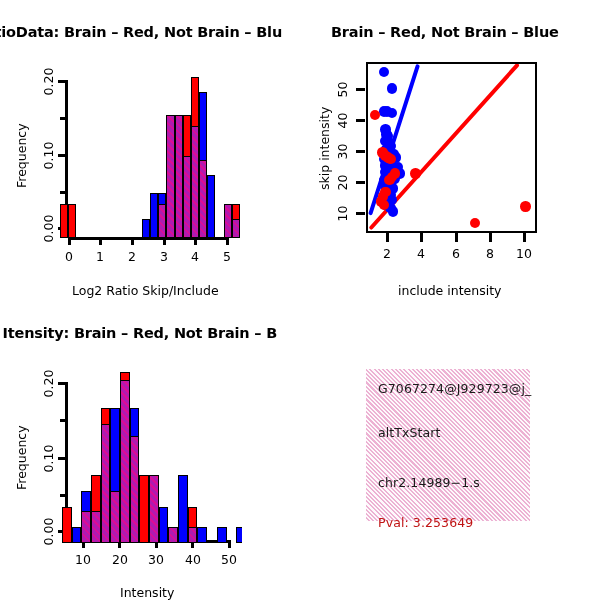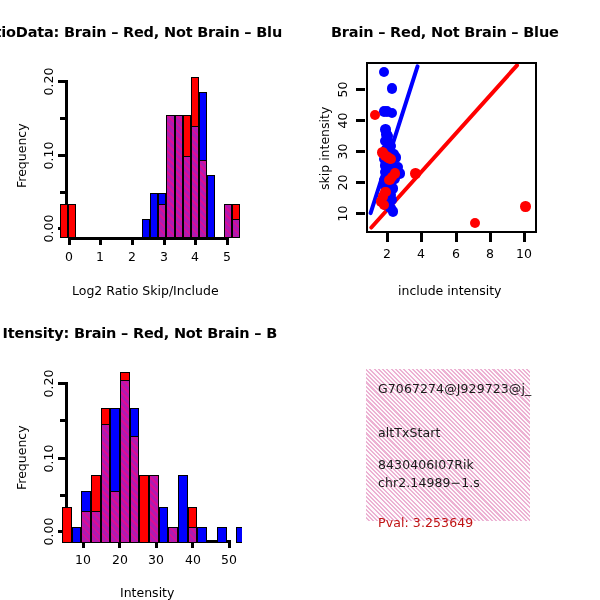--- a/index.html
+++ b/index.html
@@ -276,18 +276,17 @@
         <div class="bar" style="left: 127.787px; width: 9.68085px; height: 15.907px; background: repeating-linear-gradient(45deg, rgba(255, 0, 130, 0.55) 0px, rgba(255, 0, 130, 0.55) 2px, rgba(90, 0, 160, 0) 2px, rgba(90, 0, 160, 0) 5px) rgb(176, 26, 176);"></div>
         <div class="bar" style="left: 137.468px; width: 9.68085px; height: 15.907px; background: rgb(0, 0, 255);"></div>
         <div class="bar" style="left: 156.83px; width: 9.68085px; height: 15.907px; background: rgb(0, 0, 255);"></div>
         <div class="bar" style="left: 176.191px; width: 9.68085px; height: 15.907px; background: rgb(0, 0, 255);"></div>
       </div>
   </div>
 
   <div id="infobox" style="left:366px;top:369px;width:164px;height:152px;">
     <div class="infoline" style="left:12px;top:12px;">G7067274@J929723@j_</div>
     <div class="infoline" style="left:12px;top:56px;">altTxStart</div>
-    <div class="infoline" style="left:12px;top:88px;">8430406I07Rik</div>
     <div class="infoline" style="left:12px;top:106px;">chr2.14989−1.s</div>
     <div class="infoline pval" style="left:12px;top:146px;">Pval: 3.253649</div>
   </div>
 
 </div>
 
 </body></html>

